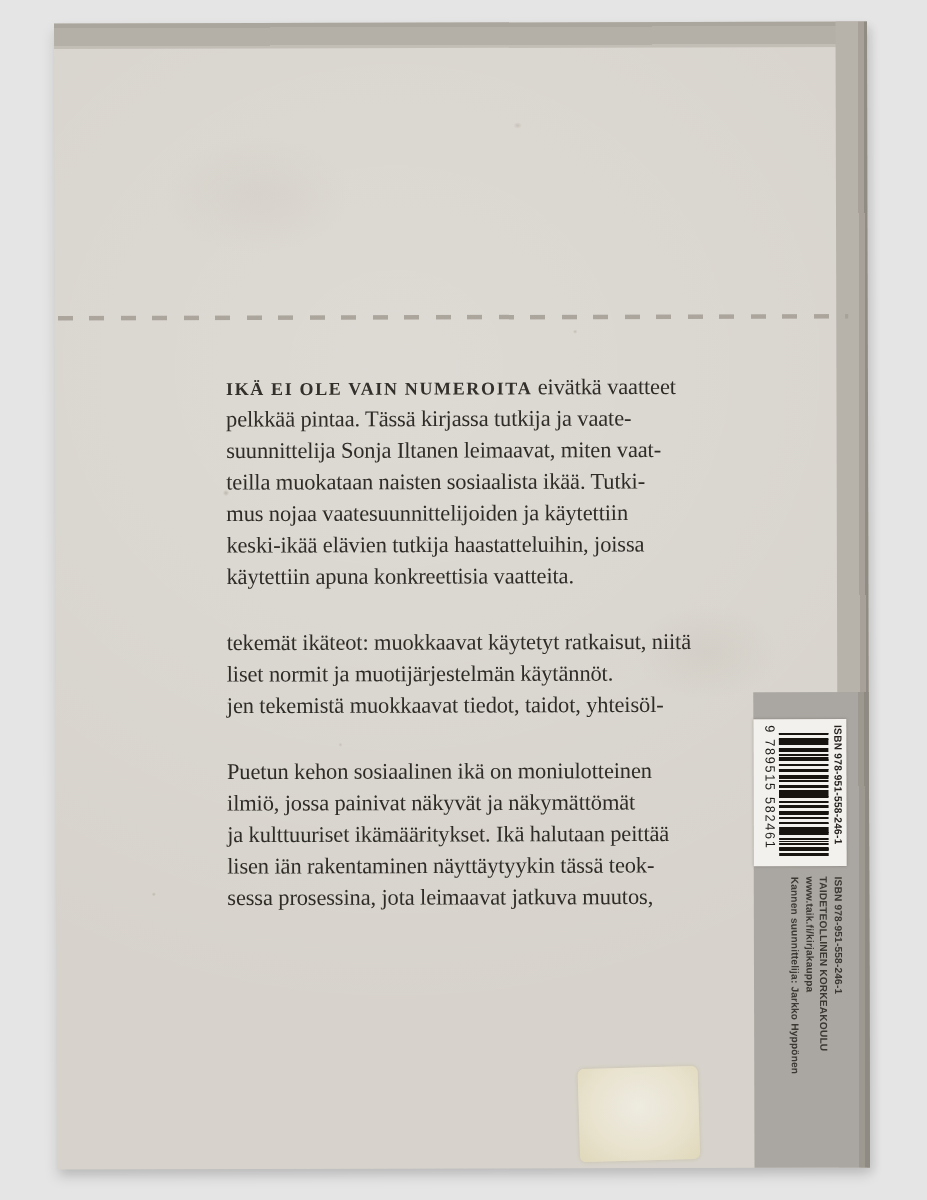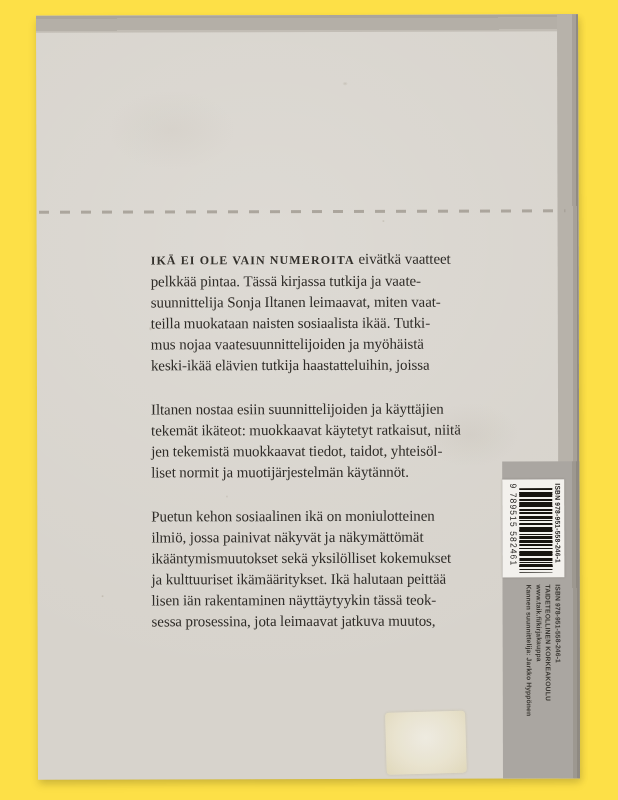--- a/index.html
+++ b/index.html
@@ -3,21 +3,21 @@
 <meta charset="utf-8">
 <style>
   html,body{margin:0;padding:0;}
   body{
     width:618px;height:800px;
     background:#ffffff;
     font-family:"Liberation Serif", serif;
     position:relative;
     overflow:hidden;
   }
-  .photo{position:absolute;inset:0;background:#fde047;}
+  .photo{position:absolute;inset:0;background:#e5e5e5;}
   
   .book{
     position:absolute;left:37px;top:15px;width:542px;height:764px;
     background:#d7d3cc;
     transform:rotate(-0.15deg);
     box-shadow:0 5px 9px rgba(0,0,0,.13), 3px 3px 6px rgba(0,0,0,.07);
   }
   .book::before{ 
     content:"";position:absolute;inset:0;pointer-events:none;
     background:
@@ -113,33 +113,32 @@
     <div class="right-edge"></div>
 
     <div class="dashed-line"></div>
 
     <div class="text-block">
       <div class="para">
         <div class="line"><span class="lead">IKÄ EI OLE VAIN NUMEROITA</span><span> eivätkä vaatteet</span></div>
         <div class="line">pelkkää pintaa. Tässä kirjassa tutkija ja vaate-</div>
         <div class="line">suunnittelija Sonja Iltanen leimaavat, miten vaat-</div>
         <div class="line">teilla muokataan naisten sosiaalista ikää. Tutki-</div>
-        <div class="line">mus nojaa vaatesuunnittelijoiden ja myöhäistä</div>
+        <div class="line">mus nojaa vaatesuunnittelijoiden ja käytettiin</div>
         <div class="line">keski-ikää elävien tutkija haastatteluihin, joissa</div>
+        <div class="line">käytettiin apuna konkreettisia vaatteita.</div>
       </div>
       <div class="para">
-        <div class="line">Iltanen nostaa esiin suunnittelijoiden ja käyttäjien</div>
         <div class="line">tekemät ikäteot: muokkaavat käytetyt ratkaisut, niitä</div>
+        <div class="line">liset normit ja muotijärjestelmän käytännöt.</div>
         <div class="line">jen tekemistä muokkaavat tiedot, taidot, yhteisöl-</div>
-        <div class="line">liset normit ja muotijärjestelmän käytännöt.</div>
       </div>
       <div class="para">
         <div class="line">Puetun kehon sosiaalinen ikä on moniulotteinen</div>
         <div class="line">ilmiö, jossa painivat näkyvät ja näkymättömät</div>
-        <div class="line">ikääntymismuutokset sekä yksilölliset kokemukset</div>
         <div class="line">ja kulttuuriset ikämääritykset. Ikä halutaan peittää</div>
         <div class="line">lisen iän rakentaminen näyttäytyykin tässä teok-</div>
         <div class="line">sessa prosessina, jota leimaavat jatkuva muutos,</div>
       </div>
     </div>
 
     <div class="band">
       <div class="barcode-box">
         <div class="rot rot-barcode">
           <div class="bc-isbn">ISBN 978-951-558-246-1</div>

